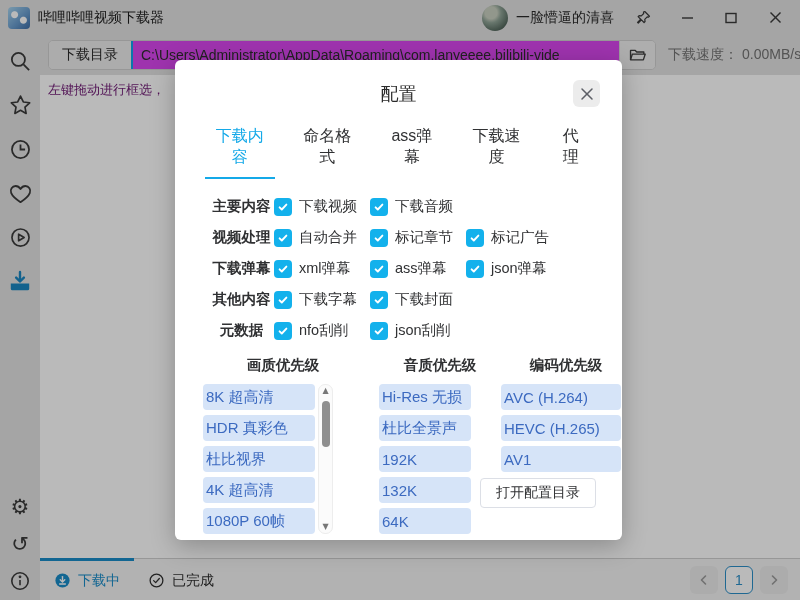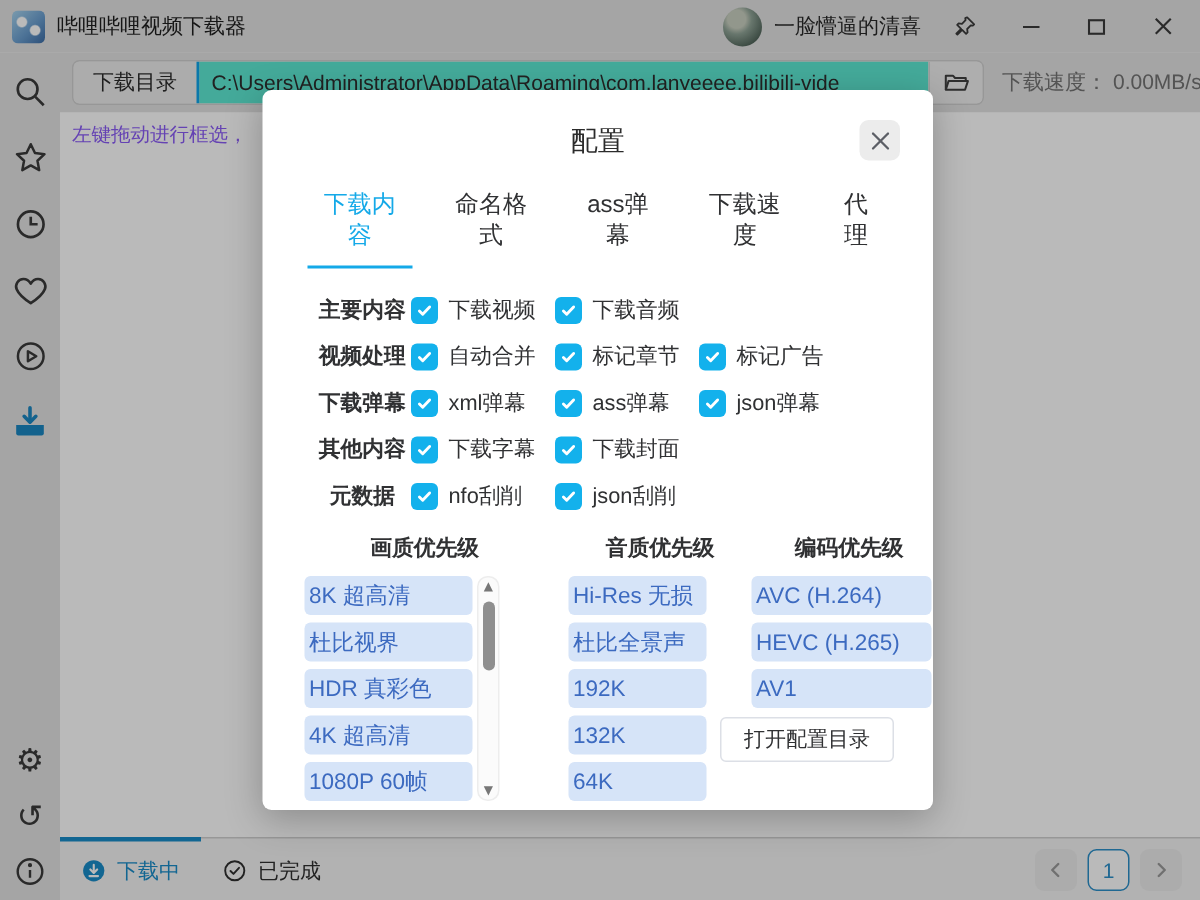--- a/index.html
+++ b/index.html
@@ -29,27 +29,27 @@
   .sicon.glyph { font-size:21px; line-height:1; font-family:"DejaVu Sans",sans-serif; }
   .spacer { margin-top:auto; }
   .sb-bottom { display:flex; flex-direction:column; gap:11px; align-items:center; }
 
   .rightcol { flex:1; display:flex; flex-direction:column; min-width:0; }
 
   
   .toolbar { height:40px; background:#e2e2e2; display:flex; align-items:center; padding:0 10px 0 8px; gap:12px; flex:0 0 auto; }
   .pathgroup { display:flex; align-items:stretch; height:30px; border:1px solid #cfcfcf; border-radius:5px; background:#efefef; overflow:hidden; flex:0 0 auto; width:608px; }
   .dirlabel { display:flex; align-items:center; padding:0 13px; font-size:14px; color:#2b2b2b; border-right:2px solid #0ea5e9; background:#ececec; white-space:nowrap; }
-  .pathtext { flex:1; display:flex; align-items:center; padding:0 8px; font-size:14px; color:#2e2e2e; white-space:nowrap; overflow:hidden; background:#5eead4; }
+  .pathtext { flex:1; display:flex; align-items:center; padding:0 8px; font-size:14px; color:#2e2e2e; white-space:nowrap; overflow:hidden; background:#d946ef; }
   .folderbtn { display:flex; align-items:center; justify-content:center; width:36px; border-left:1px solid #d6d6d6; background:#efefef; }
   .speed { font-size:14px; color:#737373; white-space:nowrap; display:flex; gap:4px; }
 
   
   .main { flex:1; background:#ffffff; position:relative; min-height:0; }
-  .hint { position:absolute; left:8px; top:6px; font-size:13px; color:#8b5cf6; }
+  .hint { position:absolute; left:8px; top:6px; font-size:13px; color:#701a75; }
 
   
   .bottombar { height:42px; background:#f4f4f4; border-top:1px solid #cfcfcf; display:flex; align-items:stretch; flex:0 0 auto; }
   .btab { display:flex; align-items:center; gap:7px; padding:0 14px; font-size:14px; color:#2f2f2f; border-top:3px solid transparent; margin-top:-1px; }
   .btab.active { color:var(--dl,#1a8cc8); border-top-color:var(--dl,#1a8cc8); }
   .btab .bicon { display:flex; }
   .pager { margin-left:auto; display:flex; align-items:center; gap:7px; padding-right:12px; }
   .pgbtn { width:28px; height:28px; border-radius:6px; background:#ececec; display:flex; align-items:center; justify-content:center; }
   .pgcur { width:28px; height:28px; border-radius:6px; background:#ffffff; border:1px solid #2b8fc9; color:#2b8fc9; font-size:14px; display:flex; align-items:center; justify-content:center; }
 
@@ -366,22 +366,22 @@
             <span class="copt-text">json刮削</span>
           </div>
         </div>
       </div>
     <div class="pcols">
         <div class="pcol pcol0">
           <div class="pcol-title">画质优先级</div>
           <div class="pcol-body">
             <div class="plist">
               <div class="pitem">8K 超高清</div>
+              <div class="pitem">HDR 真彩色</div>
               <div class="pitem">杜比视界</div>
-              <div class="pitem">HDR 真彩色</div>
               <div class="pitem">4K 超高清</div>
               <div class="pitem">1080P 60帧</div>
             </div>
             <div class="psb">
               <span class="psb-up">▲</span>
               <span class="psb-thumb"></span>
               <span class="psb-down">▼</span>
             </div>
           </div>
         </div>

